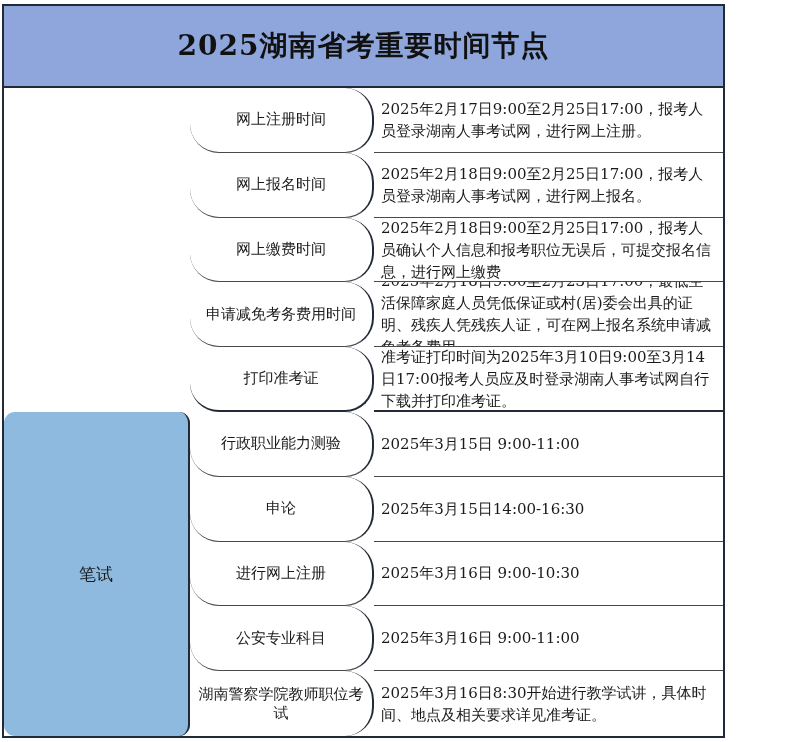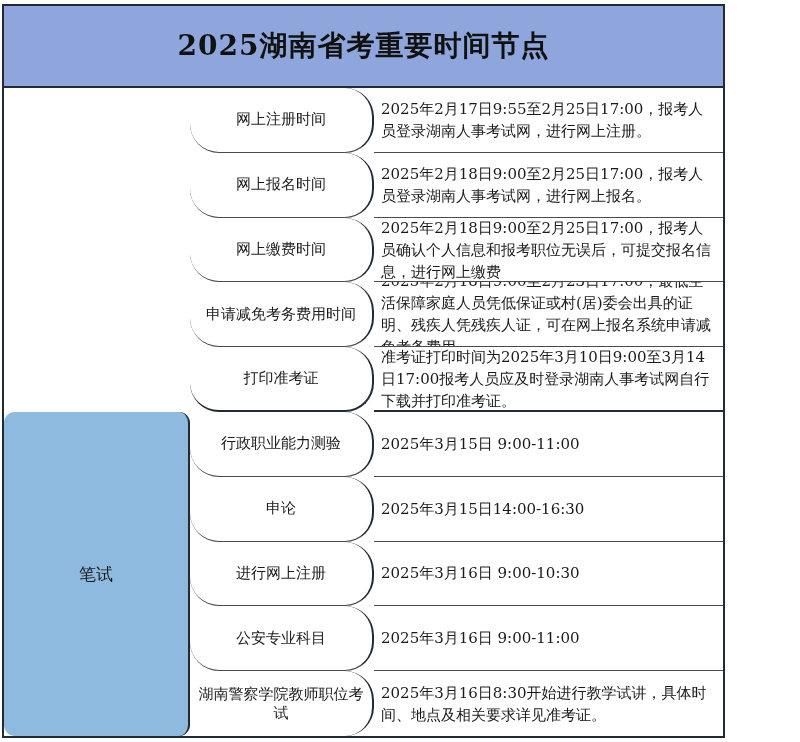--- a/index.html
+++ b/index.html
@@ -68,21 +68,21 @@
 </head>
 <body>
 
 <div class="tbl">
 
   <div class="cell th">2025湖南省考重要时间节点</div>
 
   <div class="cell sec sec-second">笔试</div>
 
   <div class="cell mid rb-light" style="grid-area:2/2/3/3">网上注册时间</div>
-  <div class="cell det rb-light" style="grid-area:2/3/3/4">2025年2月17日9:55至2月25日17:00，报考人员登录湖南人事考试网，进行网上注册。</div>
+  <div class="cell det rb-light" style="grid-area:2/3/3/4">2025年2月17日9:00至2月25日17:00，报考人员登录湖南人事考试网，进行网上注册。</div>
 
   <div class="cell mid rb-light" style="grid-area:3/2/4/3">网上报名时间</div>
   <div class="cell det rb-light" style="grid-area:3/3/4/4">2025年2月18日9:00至2月25日17:00，报考人员登录湖南人事考试网，进行网上报名。</div>
 
   <div class="cell mid rb-light" style="grid-area:4/2/5/3">网上缴费时间</div>
   <div class="cell det rb-light" style="grid-area:4/3/5/4">2025年2月18日9:00至2月25日17:00，报考人员确认个人信息和报考职位无误后，可提交报名信息，进行网上缴费</div>
 
   <div class="cell mid rb-light" style="grid-area:5/2/6/3">申请减免考务费用时间</div>
   <div class="cell det rb-light" style="grid-area:5/3/6/4">2025年2月18日9:00至2月23日17:00，最低生活保障家庭人员凭低保证或村(居)委会出具的证明、残疾人凭残疾人证，可在网上报名系统申请减免考务费用。</div>
 

